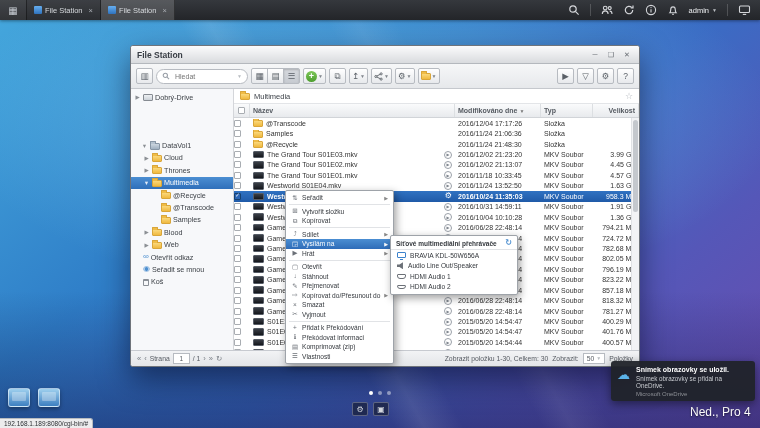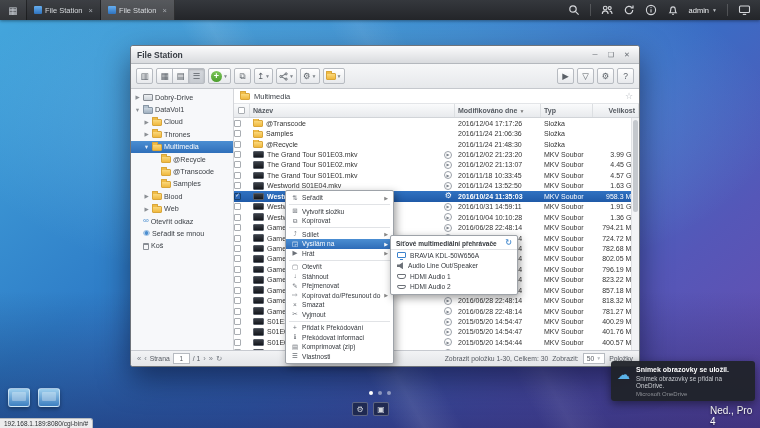--- a/index.html
+++ b/index.html
@@ -137,21 +137,21 @@
   .sico.hdmi{width:9px;height:4.5px;border:1px solid #6b7077;border-radius:1px 1px 3px 3px}
 
   
   .toast{position:absolute;left:611px;top:361px;width:144px;height:40px;z-index:60;box-sizing:border-box;
     background:rgba(32,35,41,.95);border-radius:3px;box-shadow:0 3px 10px rgba(0,0,0,.45);
     display:flex;gap:6px;padding:5px 6px}
   .cloud{color:#5ab2e8;font-size:13px;line-height:1;flex:none;margin-top:2px}
   .toast-title{font-size:7px;font-weight:bold;color:#fff}
   .toast-body{font-size:6.3px;color:#c9ccd1;margin-top:1.5px}
   .toast-src{font-size:6px;color:#8d9096;margin-top:2.5px}
-  .clock{position:absolute;left:710px;top:405px;font-size:10px;color:#fff;text-shadow:0 1px 2px rgba(0,0,0,.6);z-index:30}
+  .clock{position:absolute;left:690px;top:405px;font-size:12px;color:#fff;text-shadow:0 1px 2px rgba(0,0,0,.6);z-index:30}
   .dots{position:absolute;left:369px;top:391px;display:flex;gap:5px;z-index:30}
   .dot{width:4px;height:4px;border-radius:50%;background:rgba(255,255,255,.45)}
   .dot.active{background:#fff}
   .quick{position:absolute;left:352px;top:402px;display:flex;gap:5px;z-index:30}
   .qbtn{width:16px;height:14px;background:rgba(18,22,32,.55);border:1px solid rgba(255,255,255,.28);border-radius:2px;
     color:#d2d6dd;font-size:8px;display:flex;align-items:center;justify-content:center;box-sizing:border-box}
   .shortcuts{position:absolute;left:8px;top:388px;display:flex;gap:8px;z-index:30}
   .sc{width:22px;height:19px;background:linear-gradient(#9fd0ee,#3d7fc0);border:1px solid rgba(255,255,255,.55);
     border-radius:3px;box-shadow:0 2px 4px rgba(0,0,0,.35);position:relative;box-sizing:border-box}
   .sc::after{content:"";position:absolute;left:3px;right:3px;top:3px;bottom:5px;background:rgba(255,255,255,.3);border-radius:1px}
@@ -231,20 +231,28 @@
       <span class="win-title">File Station</span>
       <span class="win-controls">
         <span class="wc">─</span>
         <span class="wc">❑</span>
         <span class="wc">✕</span>
       </span>
     </div>
 
     <div class="toolbar">
       <span class="tbtn">▥</span>
+      <span class="searchbox">
+        <svg width="8" height="8" viewBox="0 0 12 12" fill="none" stroke="#9aa0a8" stroke-width="1.6">
+            <circle cx="5" cy="5" r="3.2"></circle>
+            <line x1="7.6" y1="7.6" x2="10.6" y2="10.6"></line>
+          </svg>
+        <input placeholder="Hledat" style="">
+        <span class="caret">▼</span>
+      </span>
       <span class="seg">
         <span class="tbtn">▦</span>
         <span class="tbtn">▤</span>
         <span class="tbtn active">☰</span>
       </span>
       <span class="tbtn">
           <span class="green-plus">+</span>
           <span class="caret">▼</span>
         </span>
       <span class="tbtn">⧉</span>
@@ -271,21 +279,21 @@
       <span class="tbtn">?</span>
     </div>
 
     <div class="win-body">
       <div class="sidebar" id="sidebar">
           <div class="tree-item" style="padding-left: 3px;">
             <span class="arrow">▶</span>
             <span class="nasico"></span>
             <span>Dobrý-Drive</span>
           </div>
-          <div class="tree-item" style="padding-left: 3px;">
+          <div class="tree-item" style="padding-left: 10px; margin-top: 36px;">
             <span class="arrow">▼</span>
             <span class="fico vol"></span>
             <span>DataVol1</span>
           </div>
           <div class="tree-item" style="padding-left: 12px;">
             <span class="arrow">▶</span>
             <span class="fico"></span>
             <span>Cloud</span>
           </div>
           <div class="tree-item" style="padding-left: 12px;">

